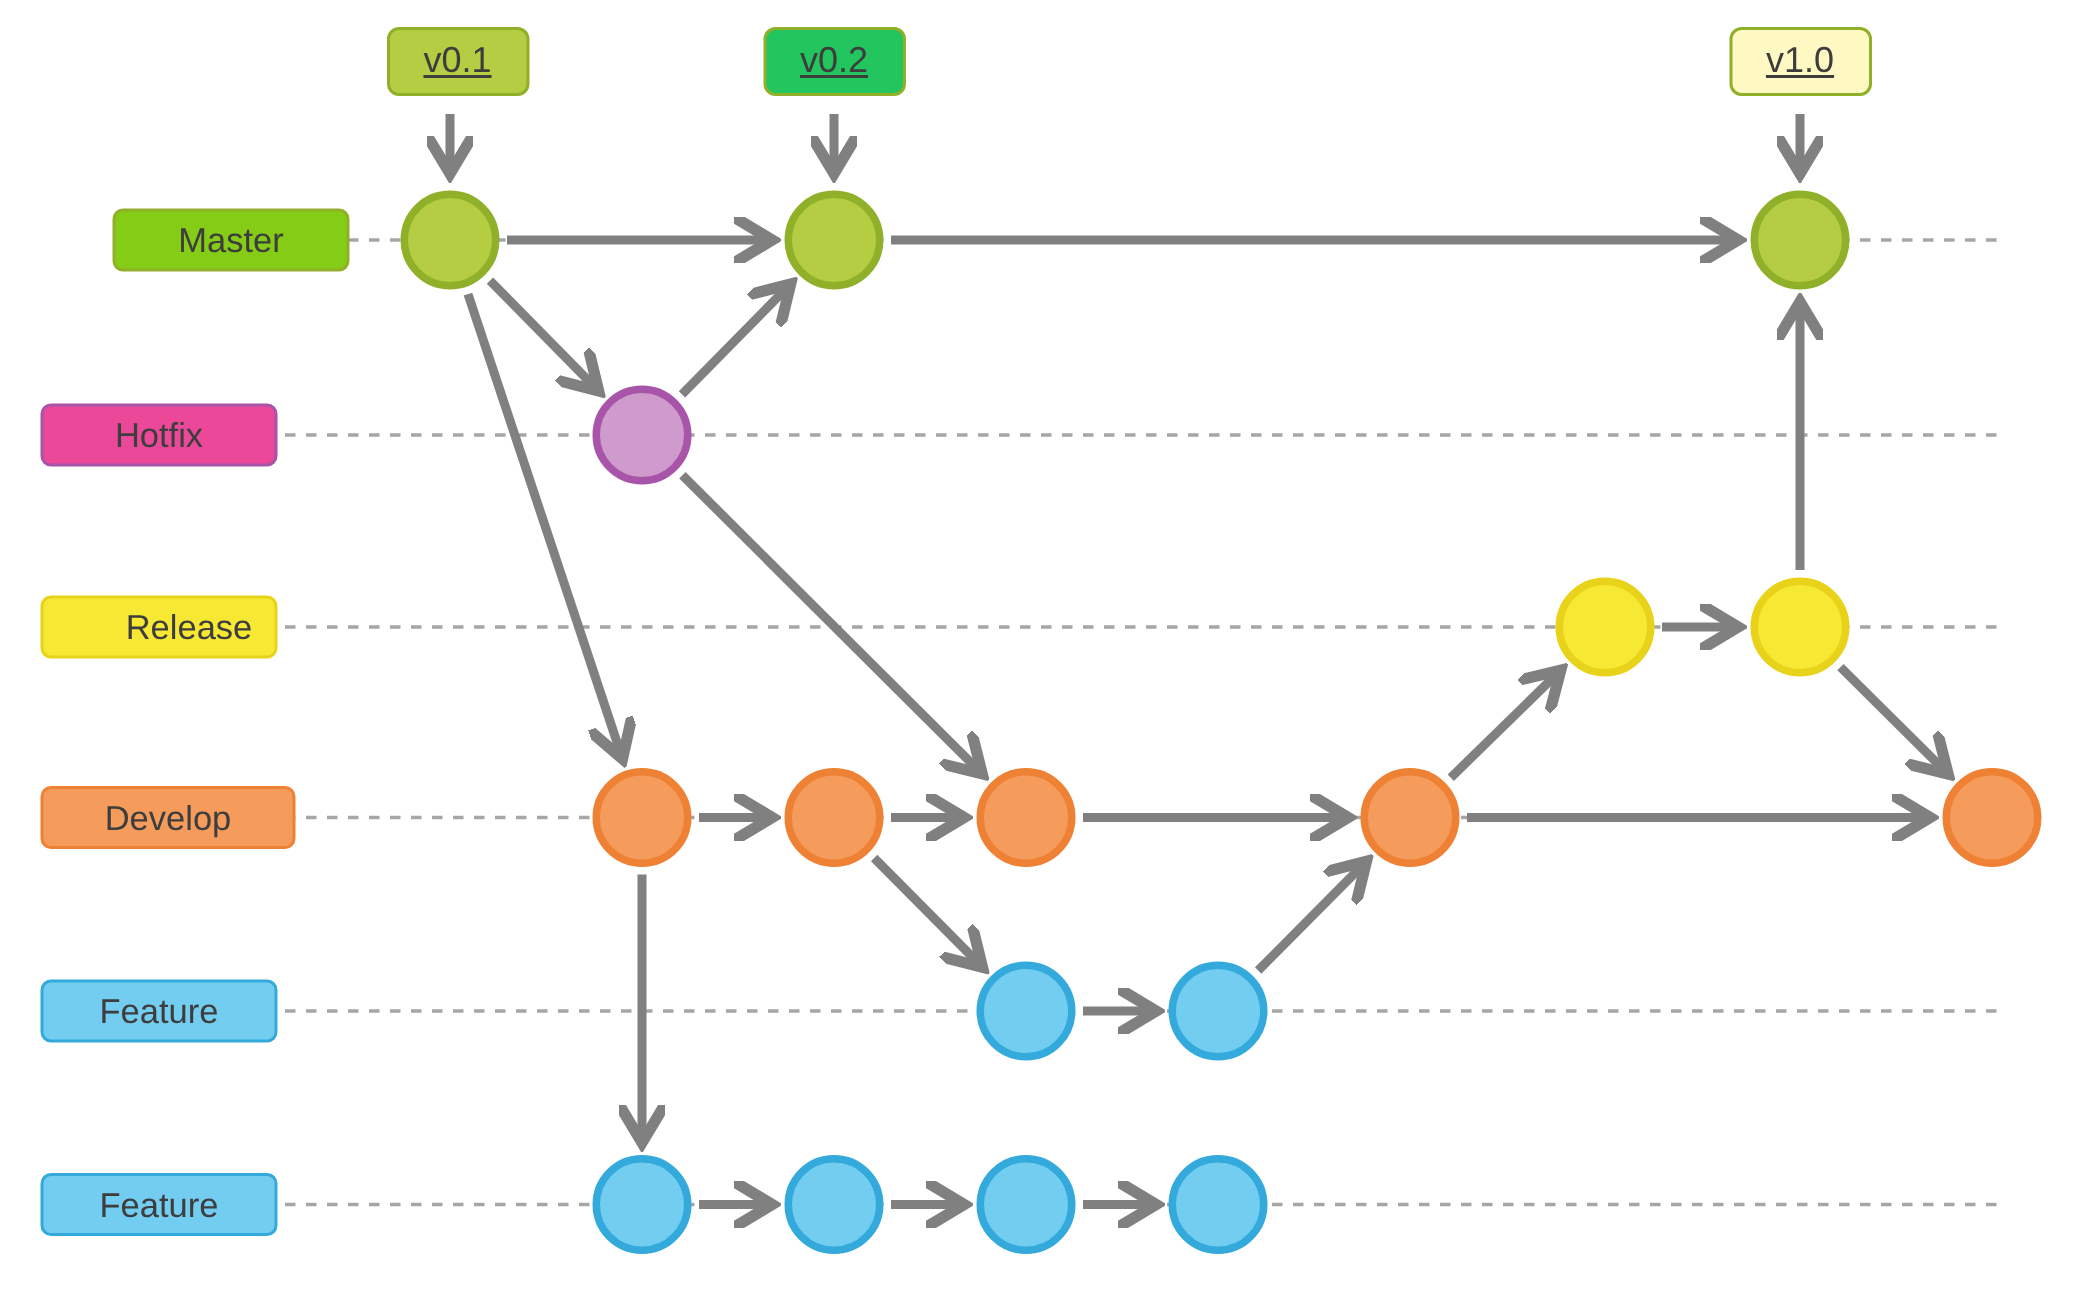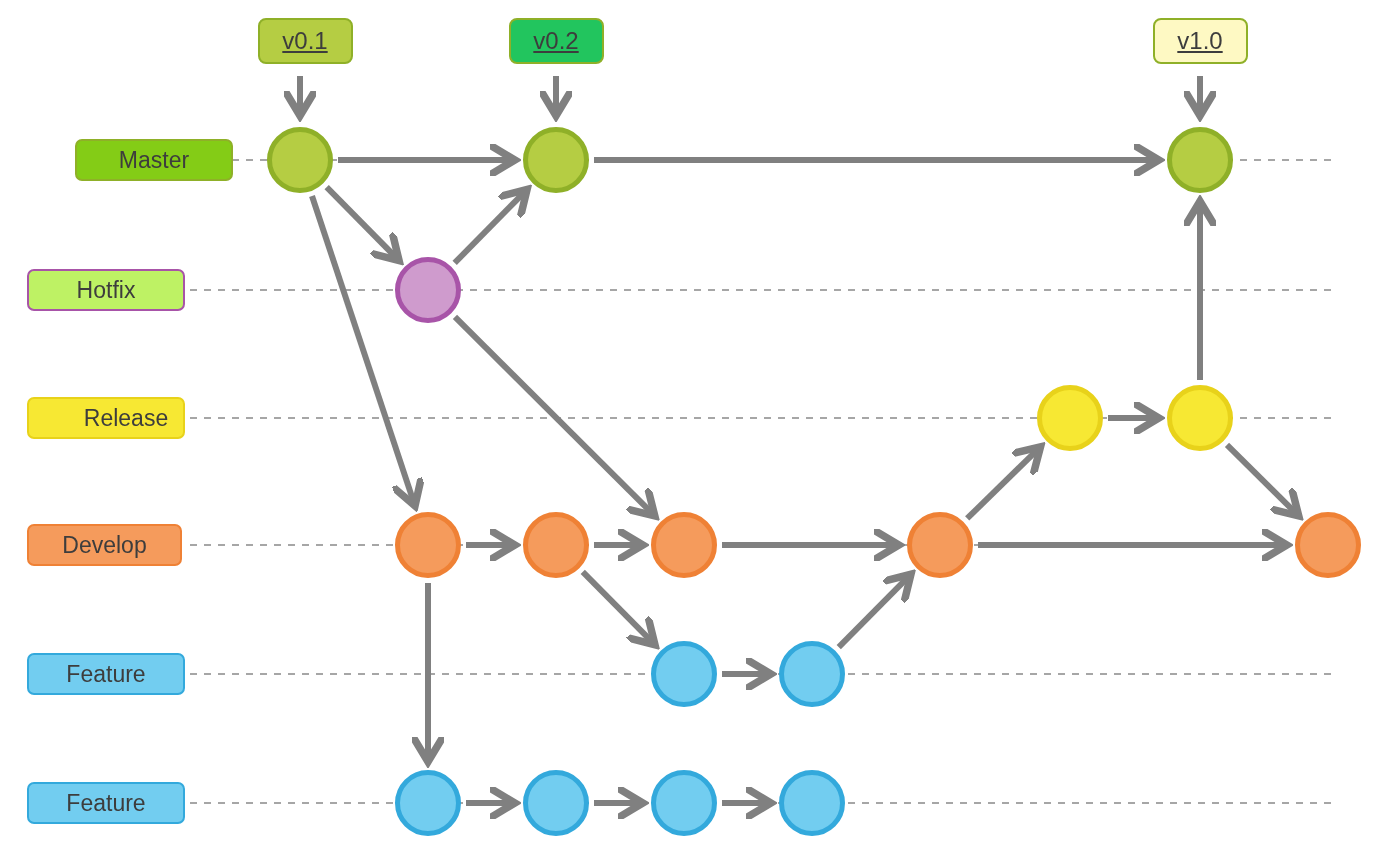--- a/index.html
+++ b/index.html
@@ -114,23 +114,23 @@
         <circle cx="812" cy="674" r="30.5" fill="#72cdf0" stroke="#33a9dc" stroke-width="5"></circle>
         <circle cx="428" cy="803" r="30.5" fill="#72cdf0" stroke="#33a9dc" stroke-width="5"></circle>
         <circle cx="556" cy="803" r="30.5" fill="#72cdf0" stroke="#33a9dc" stroke-width="5"></circle>
         <circle cx="684" cy="803" r="30.5" fill="#72cdf0" stroke="#33a9dc" stroke-width="5"></circle>
         <circle cx="812" cy="803" r="30.5" fill="#72cdf0" stroke="#33a9dc" stroke-width="5"></circle>
       </g>
   </svg>
 
   <div id="branch-labels">
       <div class="branch-label" style="left: 27px; top: 139px; width: 158px; background: #84cc16; border-color: rgb(143, 176, 40); margin-left: 48px;">Master</div>
-      <div class="branch-label" style="left: 27px; top: 269px; width: 158px; background: #bef264; border-color: rgb(168, 84, 168);">Hotfix</div>
+      <div class="branch-label" style="left: 27px; top: 269px; width: 158px; background: #ec4899; border-color: rgb(168, 84, 168);">Hotfix</div>
       <div class="branch-label" style="left: 27px; top: 397px; width: 158px; background: rgb(247, 232, 51); border-color: rgb(232, 210, 26); padding-left: 40px;">Release</div>
-      <div class="branch-label" style="left: 27px; top: 524px; width: 155px; background: rgb(245, 155, 92); border-color: rgb(239, 129, 53);">Develop</div>
+      <div class="branch-label" style="left: 27px; top: 524px; width: 170px; background: rgb(245, 155, 92); border-color: rgb(239, 129, 53);">Develop</div>
       <div class="branch-label" style="left: 27px; top: 653px; width: 158px; background: rgb(114, 205, 240); border-color: rgb(51, 169, 220);">Feature</div>
       <div class="branch-label" style="left: 27px; top: 782px; width: 158px; background: rgb(114, 205, 240); border-color: rgb(51, 169, 220);">Feature</div>
     </div>
   <div id="tag-labels">
       <div class="tag-label" style="left: 257.5px; top: 18px; width: 95px; background: rgb(181, 205, 67); border-color: rgb(143, 176, 40);">v0.1</div>
       <div class="tag-label" style="left: 508.5px; top: 18px; width: 95px; background: #22c55e; border-color: rgb(143, 176, 40);">v0.2</div>
       <div class="tag-label" style="left: 1152.5px; top: 18px; width: 95px; background: #fef9c3; border-color: rgb(143, 176, 40);">v1.0</div>
     </div>
 
 </div>

